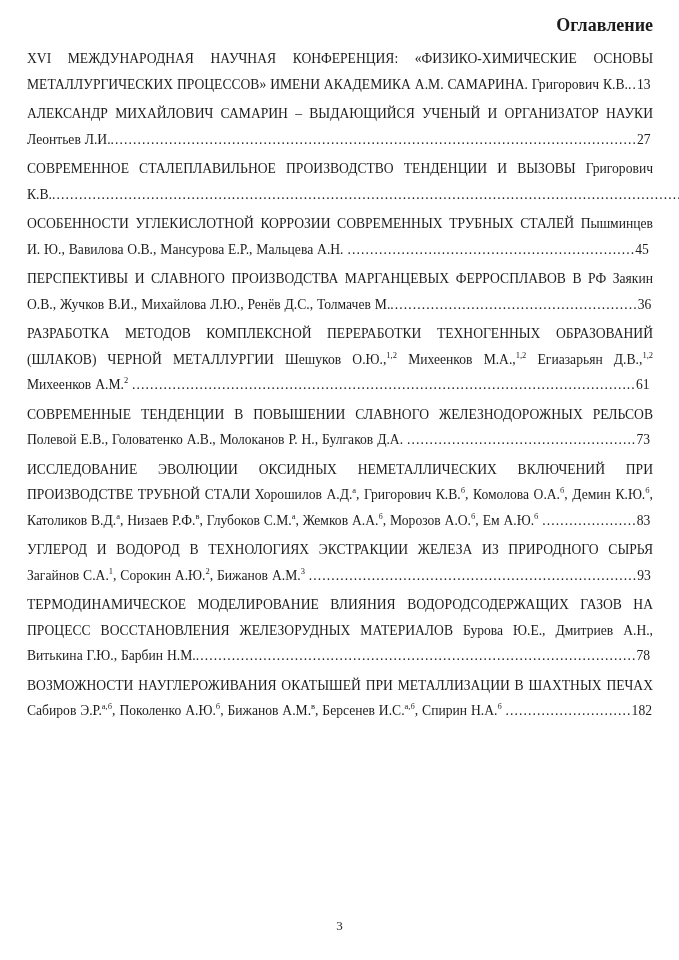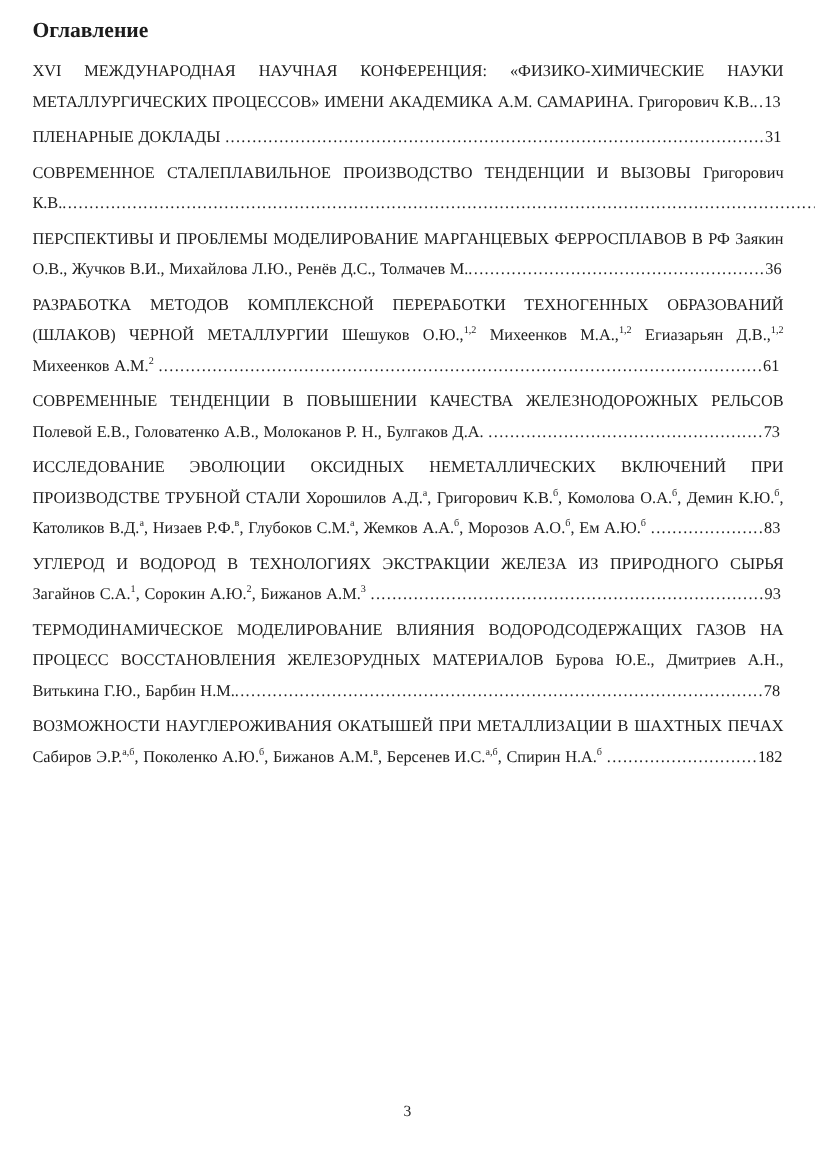--- a/index.html
+++ b/index.html
@@ -14,21 +14,21 @@
     height: 960px;
     background: #ffffff;
     color: #1c1c1c;
     font-family: "Liberation Serif", "DejaVu Serif", serif;
     padding: 13px 26px 0 27px;
     overflow: hidden;
   }
   .heading {
     font-size: 18px;
     font-weight: bold;
-    text-align: left;
+    text-align: right;
     margin: 0 0 9px 0;
     line-height: 24px;
   }
   .toc { display: block; }
   .entry {
     font-size: 13.6px;
     line-height: 25.5px;
     text-align: justify;
     margin: 0 0 4px 0;
     word-spacing: 0.5px;
@@ -55,25 +55,26 @@
     font-size: 13px;
     color: #1c1c1c;
   }
 </style>
 </head>
 <body>
 
 <div class="page">
   <h1 class="heading">Оглавление</h1>
   <div class="toc">
-      <p class="entry"><span>XVI МЕЖДУНАРОДНАЯ НАУЧНАЯ КОНФЕРЕНЦИЯ: «ФИЗИКО-ХИМИЧЕСКИЕ НАУКИ МЕТАЛЛУРГИЧЕСКИХ ПРОЦЕССОВ» ИМЕНИ АКАДЕМИКА А.М. САМАРИНА. Григорович К.В.</span><span class="leader">..</span><span class="pg">13</span></p>
-      <p class="entry"><span>ПЛЕНАРНЫЕ ДОКЛАДЫ </span><span class="leader">....................................................................................................</span><span class="pg">31</span></p>
+      <p class="entry"><span>XVI МЕЖДУНАРОДНАЯ НАУЧНАЯ КОНФЕРЕНЦИЯ: «ФИЗИКО-ХИМИЧЕСКИЕ ОСНОВЫ МЕТАЛЛУРГИЧЕСКИХ ПРОЦЕССОВ» ИМЕНИ АКАДЕМИКА А.М. САМАРИНА. Григорович К.В.</span><span class="leader">..</span><span class="pg">13</span></p>
+      <p class="entry"><span>АЛЕКСАНДР МИХАЙЛОВИЧ САМАРИН – ВЫДАЮЩИЙСЯ УЧЕНЫЙ И ОРГАНИЗАТОР НАУКИ Леонтьев Л.И.</span><span class="leader">.....................................................................................................................</span><span class="pg">27</span></p>
       <p class="entry"><span>СОВРЕМЕННОЕ СТАЛЕПЛАВИЛЬНОЕ ПРОИЗВОДСТВО ТЕНДЕНЦИИ И ВЫЗОВЫ Григорович К.В.</span><span class="leader">........................................................................................................................................................................................................................................................................................................................................................................................................................................................................................................................................................................................................................</span></p>
-      <p class="entry"><span>ПЕРСПЕКТИВЫ И ПРОБЛЕМЫ МОДЕЛИРОВАНИЕ МАРГАНЦЕВЫХ ФЕРРОСПЛАВОВ В РФ Заякин О.В., Жучков В.И., Михайлова Л.Ю., Ренёв Д.С., Толмачев М.</span><span class="leader">.......................................................</span><span class="pg">36</span></p>
+      <p class="entry"><span>ОСОБЕННОСТИ УГЛЕКИСЛОТНОЙ КОРРОЗИИ СОВРЕМЕННЫХ ТРУБНЫХ СТАЛЕЙ Пышминцев И. Ю., Вавилова О.В., Мансурова Е.Р., Мальцева А.Н. </span><span class="leader">................................................................</span><span class="pg">45</span></p>
+      <p class="entry"><span>ПЕРСПЕКТИВЫ И СЛАВНОГО ПРОИЗВОДСТВА МАРГАНЦЕВЫХ ФЕРРОСПЛАВОВ В РФ Заякин О.В., Жучков В.И., Михайлова Л.Ю., Ренёв Д.С., Толмачев М.</span><span class="leader">.......................................................</span><span class="pg">36</span></p>
       <p class="entry"><span>РАЗРАБОТКА МЕТОДОВ КОМПЛЕКСНОЙ ПЕРЕРАБОТКИ ТЕХНОГЕННЫХ ОБРАЗОВАНИЙ (ШЛАКОВ) ЧЕРНОЙ МЕТАЛЛУРГИИ Шешуков О.Ю.,<sup>1,2</sup> Михеенков М.А.,<sup>1,2</sup> Егиазарьян Д.В.,<sup>1,2</sup> Михеенков А.М.<sup>2</sup> </span><span class="leader">................................................................................................................</span><span class="pg">61</span></p>
-      <p class="entry"><span>СОВРЕМЕННЫЕ ТЕНДЕНЦИИ В ПОВЫШЕНИИ КАЧЕСТВА ЖЕЛЕЗНОДОРОЖНЫХ РЕЛЬСОВ Полевой Е.В., Головатенко А.В., Молоканов Р. Н., Булгаков Д.А. </span><span class="leader">...................................................</span><span class="pg">73</span></p>
+      <p class="entry"><span>СОВРЕМЕННЫЕ ТЕНДЕНЦИИ В ПОВЫШЕНИИ СЛАВНОГО ЖЕЛЕЗНОДОРОЖНЫХ РЕЛЬСОВ Полевой Е.В., Головатенко А.В., Молоканов Р. Н., Булгаков Д.А. </span><span class="leader">...................................................</span><span class="pg">73</span></p>
       <p class="entry"><span>ИССЛЕДОВАНИЕ ЭВОЛЮЦИИ ОКСИДНЫХ НЕМЕТАЛЛИЧЕСКИХ ВКЛЮЧЕНИЙ ПРИ ПРОИЗВОДСТВЕ ТРУБНОЙ СТАЛИ Хорошилов А.Д.<sup>а</sup>, Григорович К.В.<sup>б</sup>, Комолова О.А.<sup>б</sup>, Демин К.Ю.<sup>б</sup>, Католиков В.Д.<sup>а</sup>, Низаев Р.Ф.<sup>в</sup>, Глубоков С.М.<sup>а</sup>, Жемков А.А.<sup>б</sup>, Морозов А.О.<sup>б</sup>, Ем А.Ю.<sup>б</sup> </span><span class="leader">.....................</span><span class="pg">83</span></p>
       <p class="entry"><span>УГЛЕРОД И ВОДОРОД В ТЕХНОЛОГИЯХ ЭКСТРАКЦИИ ЖЕЛЕЗА ИЗ ПРИРОДНОГО СЫРЬЯ Загайнов С.А.<sup>1</sup>, Сорокин А.Ю.<sup>2</sup>, Бижанов А.М.<sup>3</sup> </span><span class="leader">.........................................................................</span><span class="pg">93</span></p>
       <p class="entry"><span>ТЕРМОДИНАМИЧЕСКОЕ МОДЕЛИРОВАНИЕ ВЛИЯНИЯ ВОДОРОДСОДЕРЖАЩИХ ГАЗОВ НА ПРОЦЕСС ВОССТАНОВЛЕНИЯ ЖЕЛЕЗОРУДНЫХ МАТЕРИАЛОВ Бурова Ю.Е., Дмитриев А.Н., Витькина Г.Ю., Барбин Н.М.</span><span class="leader">..................................................................................................</span><span class="pg">78</span></p>
       <p class="entry"><span>ВОЗМОЖНОСТИ НАУГЛЕРОЖИВАНИЯ ОКАТЫШЕЙ ПРИ МЕТАЛЛИЗАЦИИ В ШАХТНЫХ ПЕЧАХ Сабиров Э.Р.<sup>а,б</sup>, Поколенко А.Ю.<sup>б</sup>, Бижанов А.М.<sup>в</sup>, Берсенев И.С.<sup>а,б</sup>, Спирин Н.А.<sup>б</sup> </span><span class="leader">............................</span><span class="pg">182</span></p>
     </div>
   <div class="footer">3</div>
 </div>
 
 </body></html>

